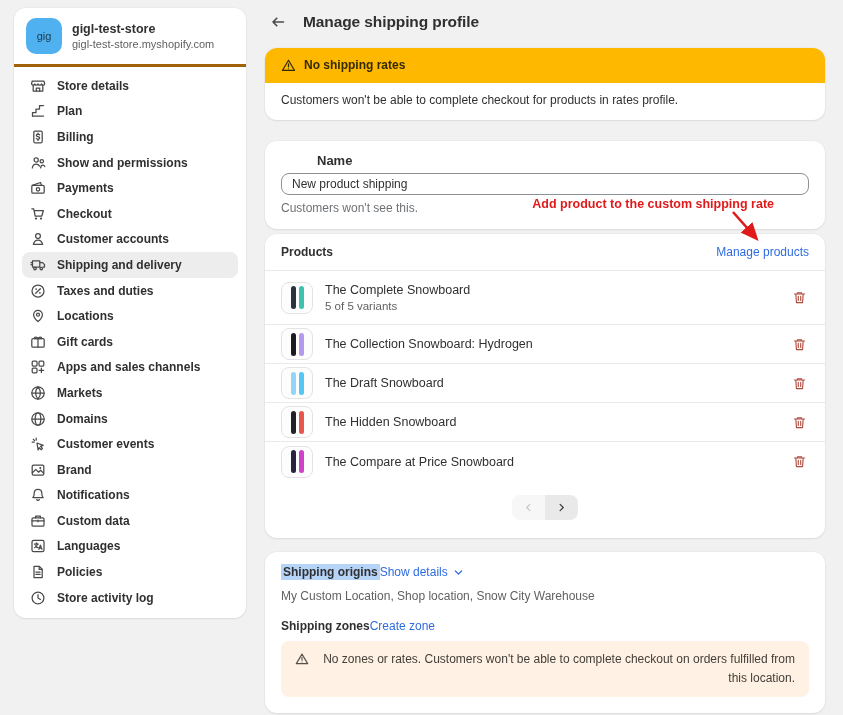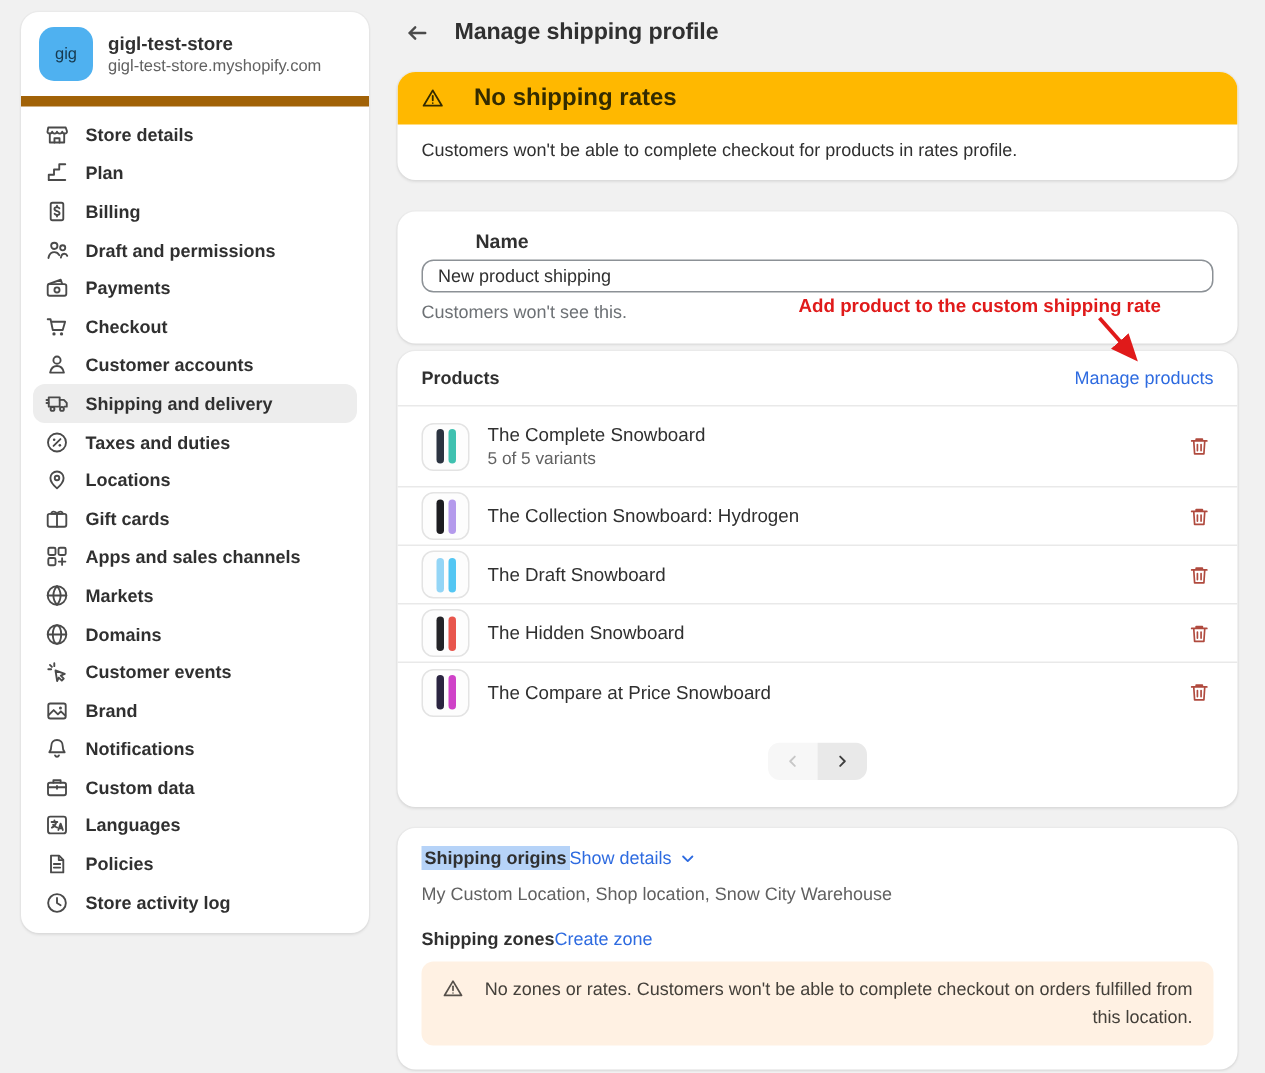--- a/index.html
+++ b/index.html
@@ -27,21 +27,21 @@
     background: #ffffff;
     border-radius: 12px;
     box-shadow: 0 1px 2px rgba(0,0,0,.08), 0 0 0 1px rgba(0,0,0,.02);
     padding-bottom: 8px;
   }
   .store-header {
     display: flex;
     align-items: center;
     gap: 10px;
     padding: 10px 12px;
-    border-bottom: 7px solid #a16207;
+    border-bottom: 3px solid #a16207;
   }
   .avatar {
     width: 36px; height: 36px;
     border-radius: 10px;
     background: #4fb1f0;
     color: #17394e;
     font-size: 11px;
     display: flex; align-items: center; justify-content: center;
     flex: none;
   }
@@ -90,24 +90,24 @@
 
   .card {
     background: #fff;
     border-radius: 12px;
     box-shadow: 0 1px 2px rgba(0,0,0,.08), 0 0 0 1px rgba(0,0,0,.02);
   }
 
   
   .banner { overflow: hidden; margin-bottom: 21px; }
   .banner-head {
-    display: flex; align-items: center; gap: 20px;
+    display: flex; align-items: center; gap: 8px;
     background: #ffb800;
     padding: 10px 16px;
-    font-size: 16px; font-weight: 700; color: #332b00;
+    font-size: 12px; font-weight: 700; color: #332b00;
     line-height: 15px;
   }
   .banner-head svg { width: 15px; height: 15px; color: #332b00; flex: none; }
   .banner-body { padding: 10px 16px 13px; font-size: 12px; color: #303030; }
 
   
   .name-card { padding: 12px 16px 13px; margin-bottom: 5px; }
   .field-label { display: block; font-size: 13px; font-weight: 700; line-height: 15px; padding-left: 36px; }
   .text-input {
     width: 100%;
@@ -253,21 +253,21 @@
           <span class="nav-icon">
             <svg viewBox="0 0 16 16">
               <g fill="none" stroke="currentColor" stroke-width="1.25" stroke-linecap="round" stroke-linejoin="round">
                 <circle cx="6.2" cy="4.9" r="2.1"></circle>
                 <path d="M2.3 13c.4-2.5 1.9-3.9 3.9-3.9 1.4 0 2.6.7 3.3 2"></path>
                 <circle cx="11.8" cy="6.2" r="1.7"></circle>
                 <path d="M10.6 12.8c.3-1.7 1.1-2.6 2.3-2.6.9 0 1.6.5 1.9 1.4"></path>
               </g>
             </svg>
           </span>
-          <span class="nav-label">Draft and permissions</span>
+          <span class="nav-label">Show and permissions</span>
         </div>
         <div class="nav-item">
           <span class="nav-icon">
             <svg viewBox="0 0 16 16">
               <g fill="none" stroke="currentColor" stroke-width="1.25" stroke-linecap="round" stroke-linejoin="round">
                 <path d="M2.2 5.4l8.3-2.9 1 2.9"></path>
                 <rect x="1.8" y="5.4" width="12.4" height="7.8" rx="1.3"></rect>
                 <circle cx="8" cy="9.3" r="1.7"></circle>
               </g>
             </svg>

